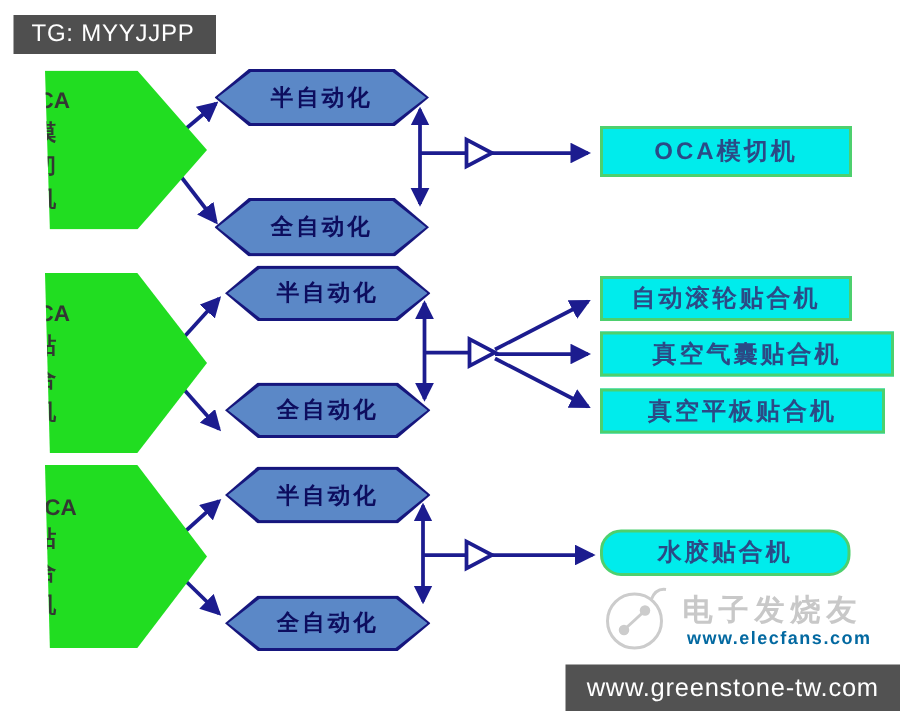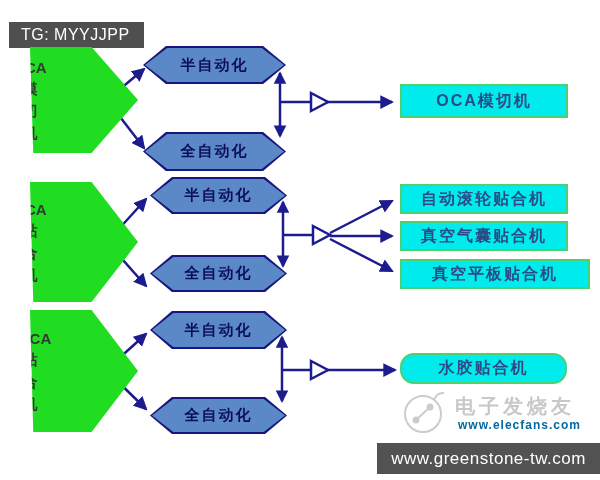--- a/index.html
+++ b/index.html
@@ -78,21 +78,21 @@
     <path d="M282,337 L282,401" marker-start="url(#ahw)" marker-end="url(#ahw)"></path>
     <path d="M282,370 L395,370" marker-end="url(#ah)"></path>
   </g>
   <g stroke="#1c1c8f" stroke-width="2.5" fill="#ffffff">
     <polygon points="311,93 311,111 328,102"></polygon>
     <polygon points="313,226 313,244 330,235"></polygon>
     <polygon points="311,361 311,379 328,370"></polygon>
   </g>
 </svg>
 
-<div class="abs tag" style="left:9px;top:22px;height:26px;">TG: MYYJJPP</div>
+<div class="abs tag" style="left:9px;top:10px;height:26px;">TG: MYYJJPP</div>
 
 <div class="abs pent" style="left:30px;top:47px;width:78px;height:106px;">
   <span>OCA</span>
   <span>模切机</span>
 </div>
 
 <div class="abs hex" style="left:143px;top:46px;width:143px;height:38px;">
   <div class="hex-in">半自动化</div>
 </div>
 <div class="abs hex" style="left:143px;top:132px;width:143px;height:39px;">
@@ -107,21 +107,21 @@
 </div>
 
 <div class="abs hex" style="left:150px;top:177px;width:137px;height:37px;">
   <div class="hex-in">半自动化</div>
 </div>
 <div class="abs hex" style="left:150px;top:255px;width:137px;height:37px;">
   <div class="hex-in">全自动化</div>
 </div>
 
 <div class="abs obox" style="left:400px;top:184px;width:168px;height:30px;">自动滚轮贴合机</div>
-<div class="abs obox" style="left:400px;top:221px;width:168px;height:30px;">真空气囊贴合机</div>
+<div class="abs obox" style="left:400px;top:221px;width:196px;height:30px;">真空气囊贴合机</div>
 <div class="abs obox" style="left:400px;top:259px;width:190px;height:30px;">真空平板贴合机</div>
 
 <div class="abs pent" style="left:30px;top:310px;width:79px;height:122px;">
   <span>LOCA</span>
   <span>贴合机</span>
 </div>
 
 <div class="abs hex" style="left:150px;top:311px;width:137px;height:38px;">
   <div class="hex-in">半自动化</div>
 </div>

